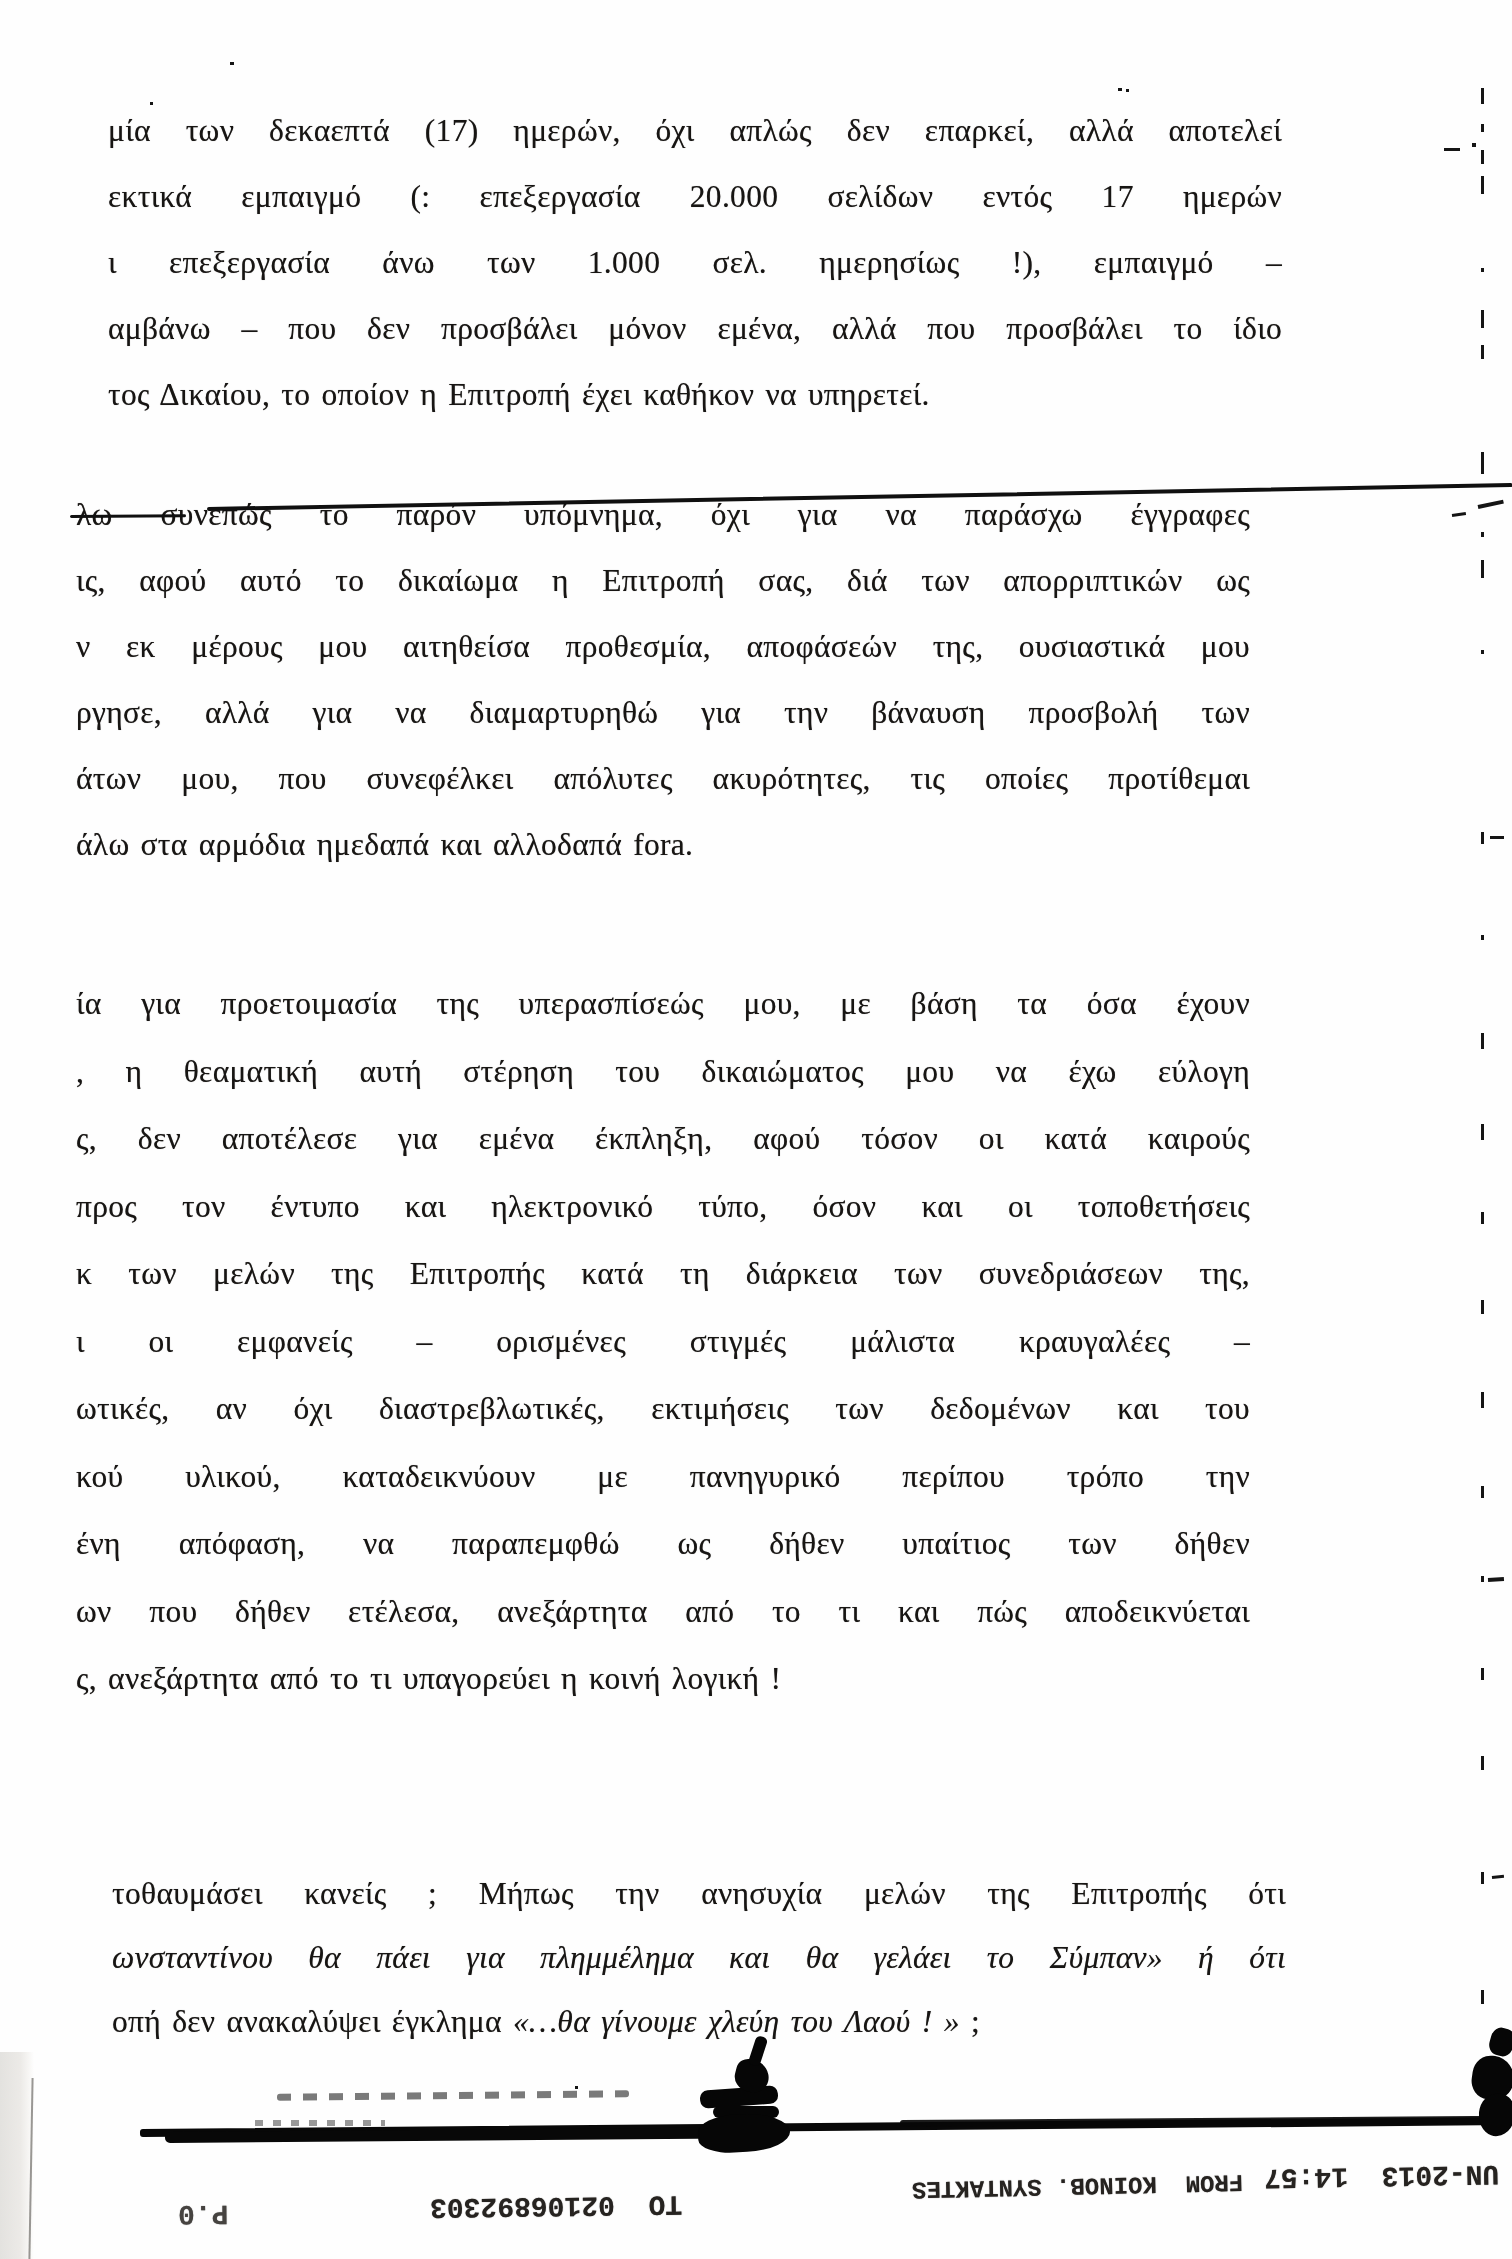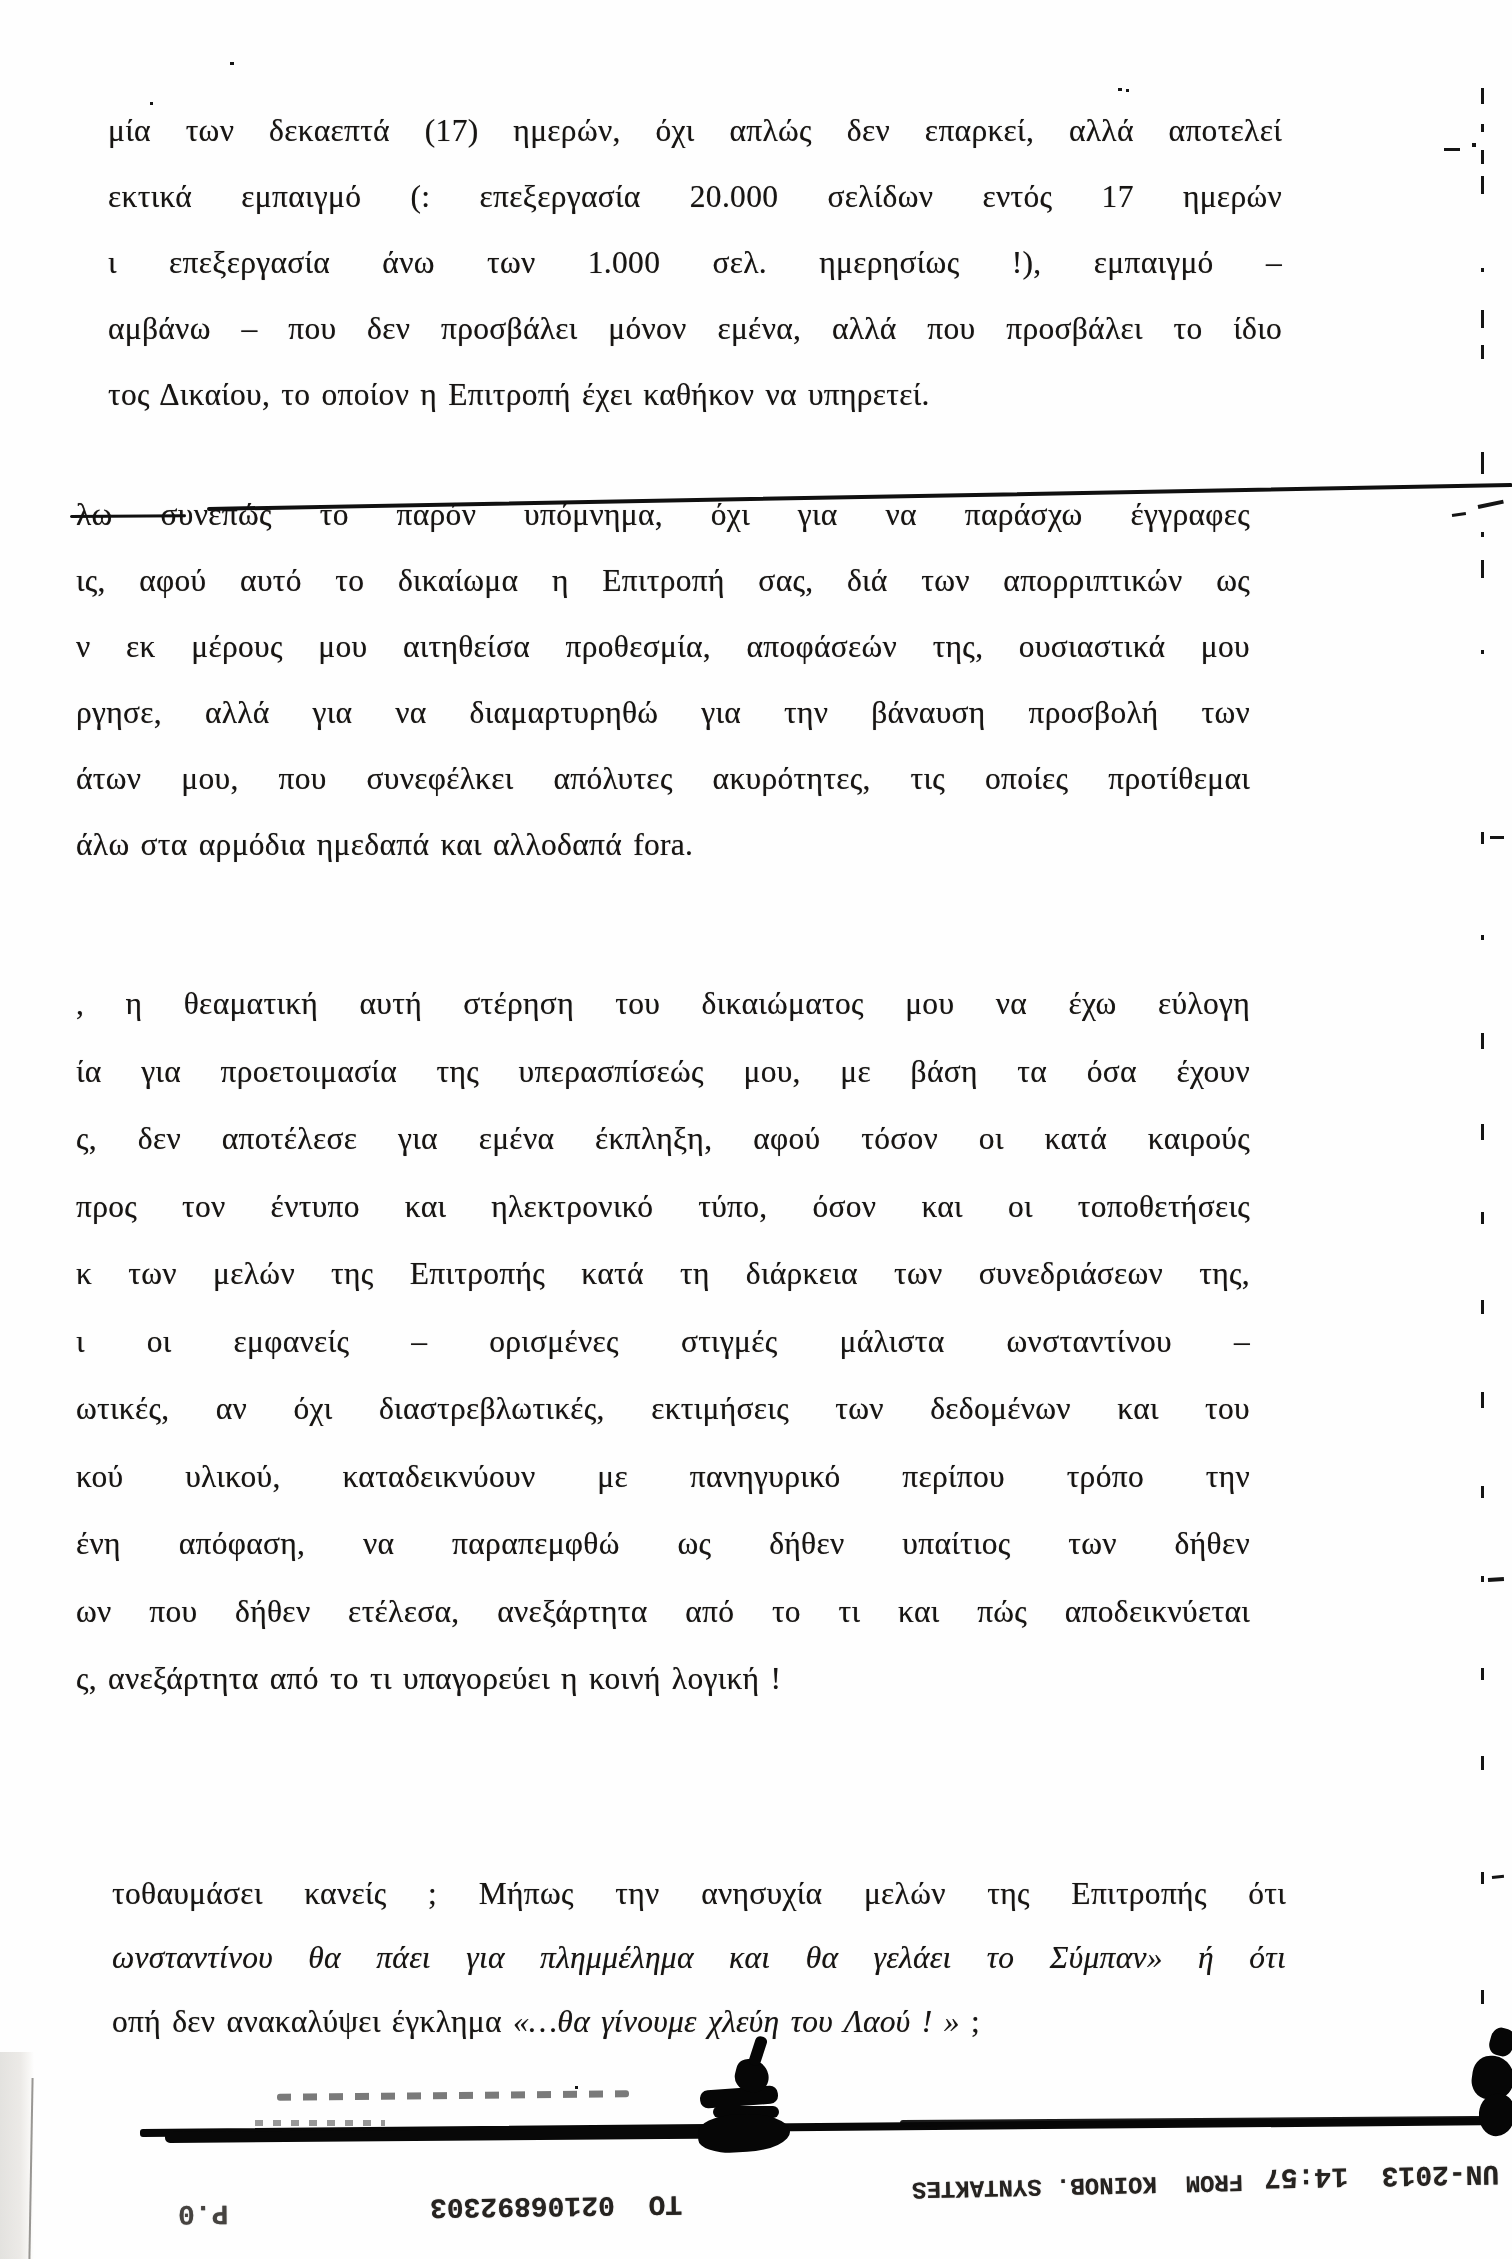--- a/index.html
+++ b/index.html
@@ -82,26 +82,26 @@
       </div>
       <div class="para p2">
         <div class="line"><span>λω συνεπώς το παρόν υπόμνημα, όχι για να παράσχω έγγραφες</span></div>
         <div class="line"><span>ις, αφού αυτό το δικαίωμα η Επιτροπή σας, διά των απορριπτικών ως</span></div>
         <div class="line"><span>ν εκ μέρους μου αιτηθείσα προθεσμία, αποφάσεών της, ουσιαστικά μου</span></div>
         <div class="line"><span>ργησε, αλλά για να διαμαρτυρηθώ για την βάναυση προσβολή των</span></div>
         <div class="line"><span>άτων μου, που συνεφέλκει απόλυτες ακυρότητες, τις οποίες προτίθεμαι</span></div>
         <div class="line last"><span>άλω στα αρμόδια ημεδαπά και αλλοδαπά fora.</span></div>
       </div>
       <div class="para p3">
+        <div class="line"><span>ία για προετοιμασία της υπερασπίσεώς μου, με βάση τα όσα έχουν</span></div>
         <div class="line"><span>, η θεαματική αυτή στέρηση του δικαιώματος μου να έχω εύλογη</span></div>
-        <div class="line"><span>ία για προετοιμασία της υπερασπίσεώς μου, με βάση τα όσα έχουν</span></div>
         <div class="line"><span>ς, δεν αποτέλεσε για εμένα έκπληξη, αφού τόσον οι κατά καιρούς</span></div>
         <div class="line"><span>προς τον έντυπο και ηλεκτρονικό τύπο, όσον και οι τοποθετήσεις</span></div>
         <div class="line"><span>κ των μελών της Επιτροπής κατά τη διάρκεια των συνεδριάσεων της,</span></div>
-        <div class="line"><span>ι οι εμφανείς – ορισμένες στιγμές μάλιστα ωνσταντίνου –</span></div>
+        <div class="line"><span>ι οι εμφανείς – ορισμένες στιγμές μάλιστα κραυγαλέες –</span></div>
         <div class="line"><span>ωτικές, αν όχι διαστρεβλωτικές, εκτιμήσεις των δεδομένων και του</span></div>
         <div class="line"><span>κού υλικού, καταδεικνύουν με πανηγυρικό περίπου τρόπο την</span></div>
         <div class="line"><span>ένη απόφαση, να παραπεμφθώ ως δήθεν υπαίτιος των δήθεν</span></div>
         <div class="line"><span>ων που δήθεν ετέλεσα, ανεξάρτητα από το τι και πώς αποδεικνύεται</span></div>
         <div class="line last"><span>ς, ανεξάρτητα από το τι υπαγορεύει η κοινή λογική !</span></div>
       </div>
       <div class="para p4">
         <div class="line"><span>τοθαυμάσει κανείς ; Μήπως την ανησυχία μελών της Επιτροπής ότι</span></div>
         <div class="line"><span class="it">ωνσταντίνου θα πάει για πλημμέλημα και θα γελάει το Σύμπαν» ή ότι</span></div>
         <div class="line last"><span>οπή δεν ανακαλύψει έγκλημα </span><span class="it">«…θα γίνουμε χλεύη του Λαού ! »</span><span> ;</span></div>

